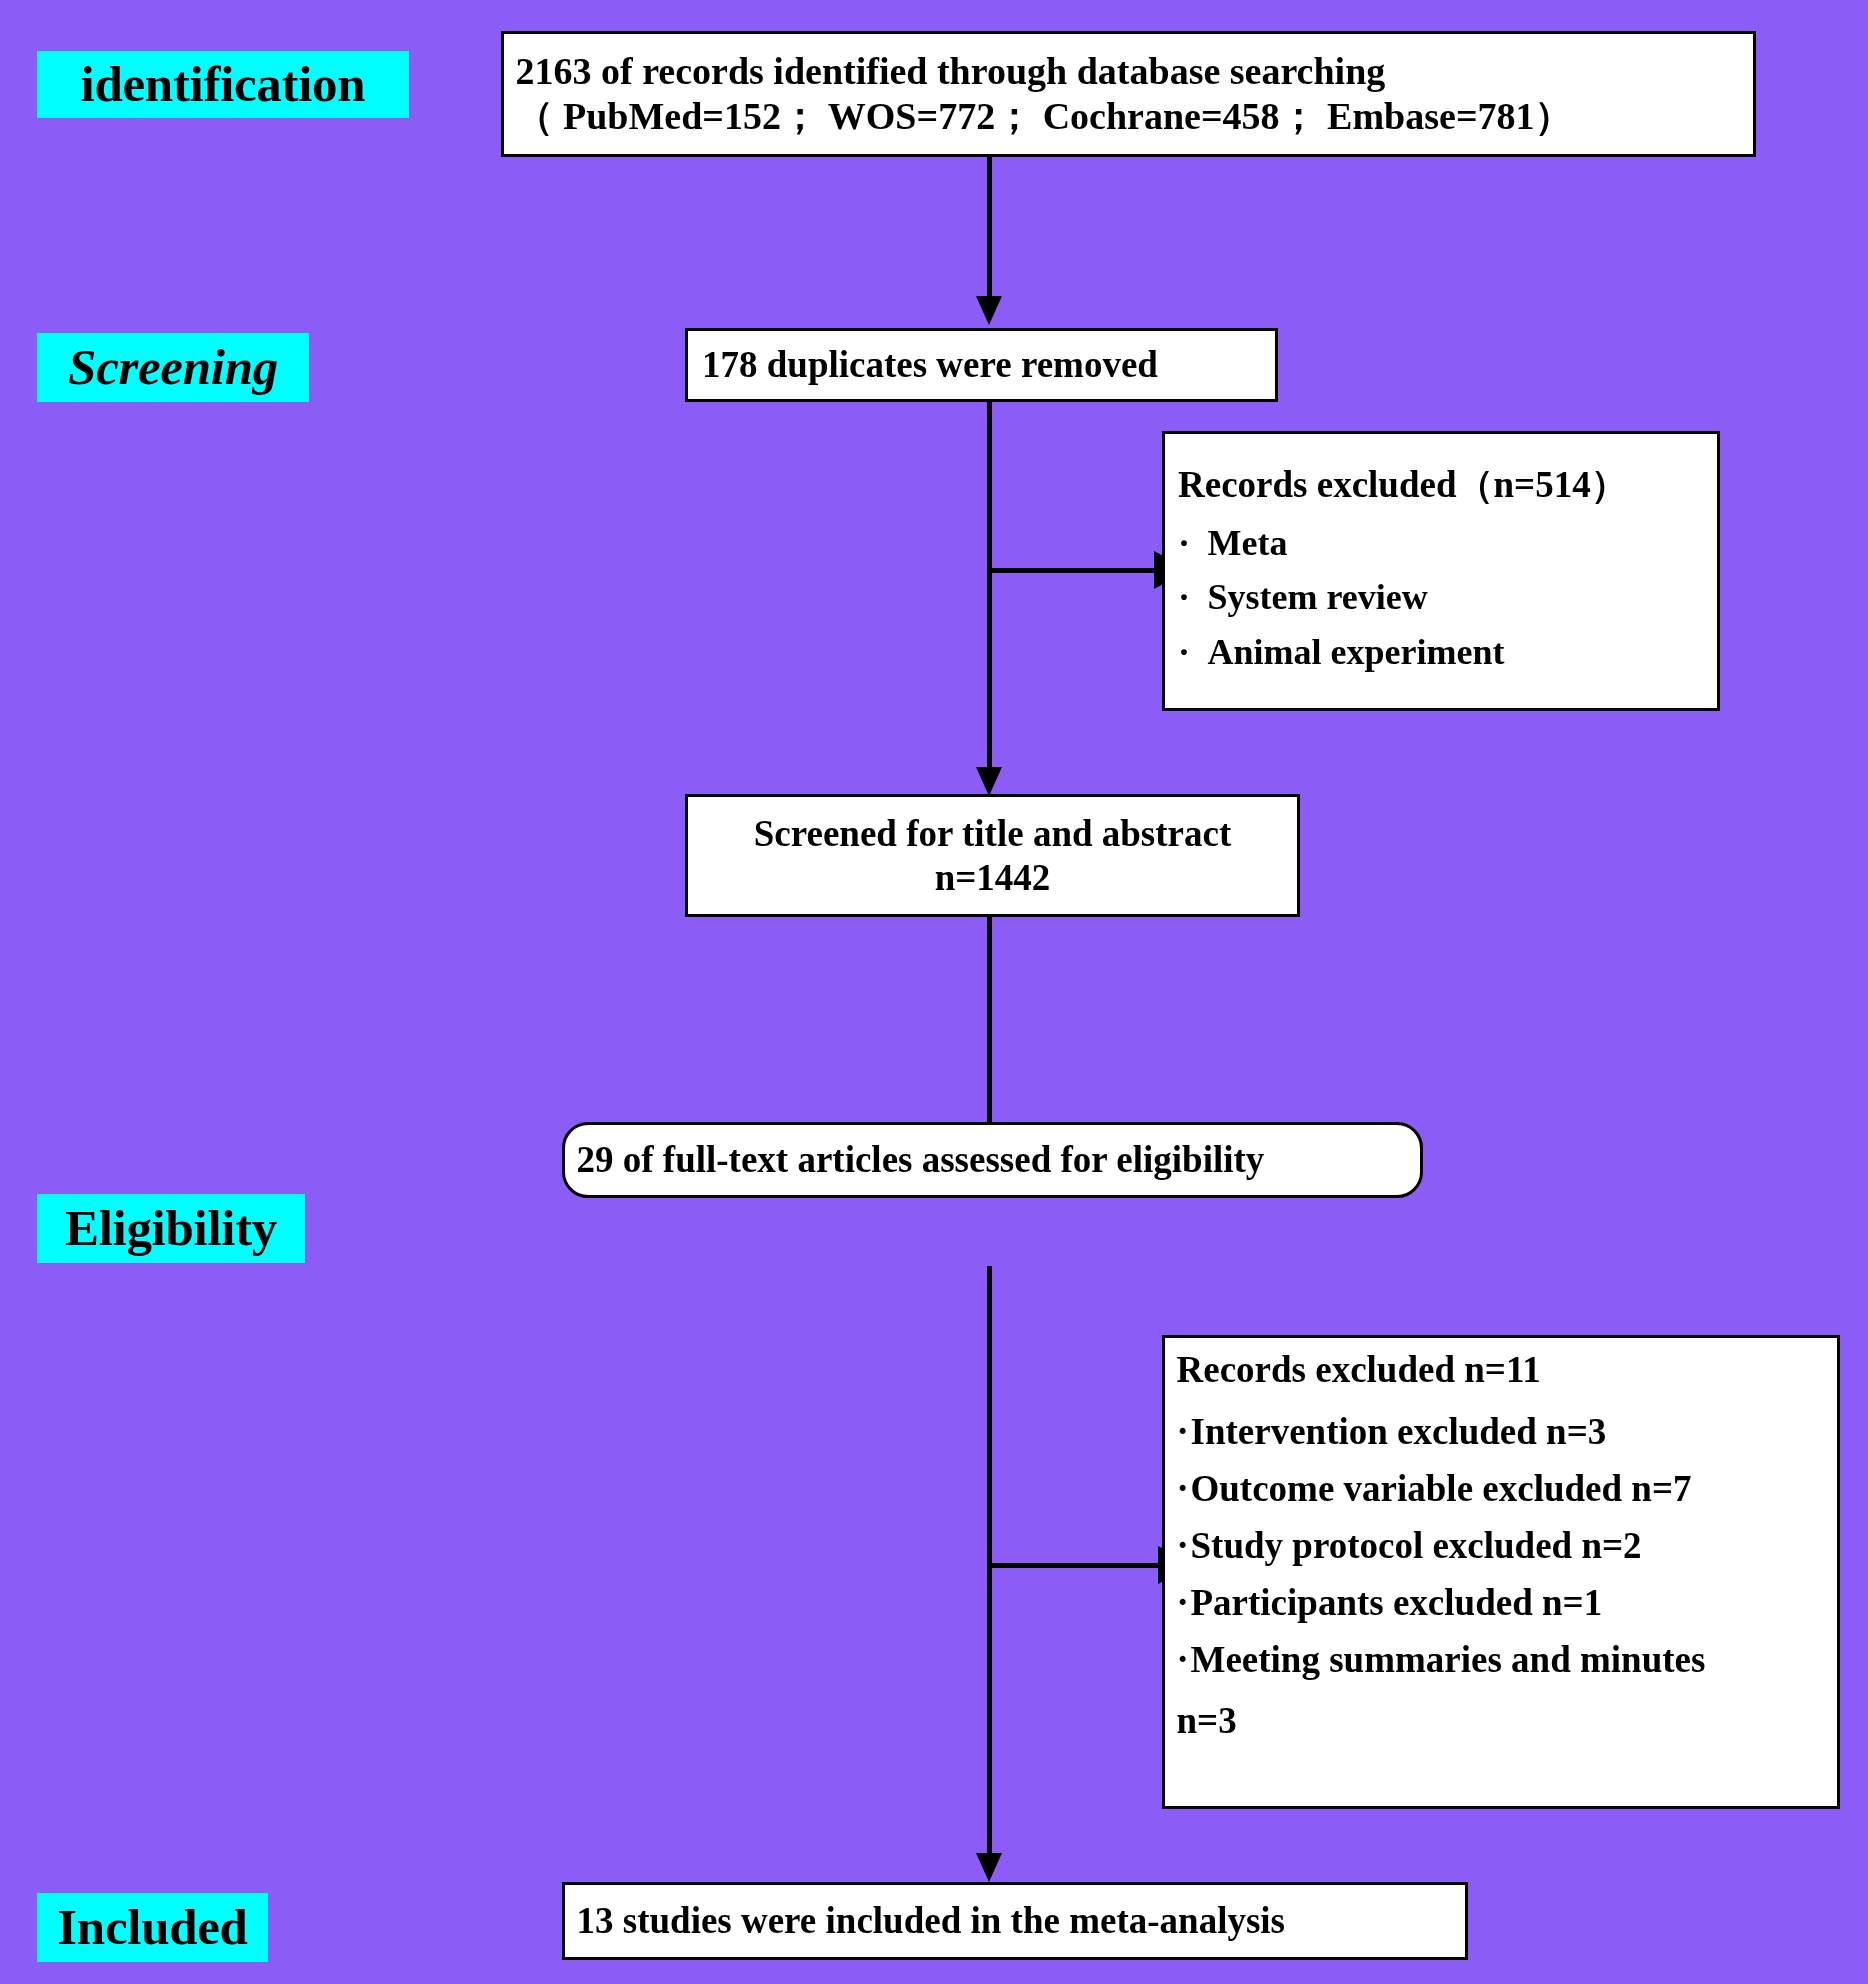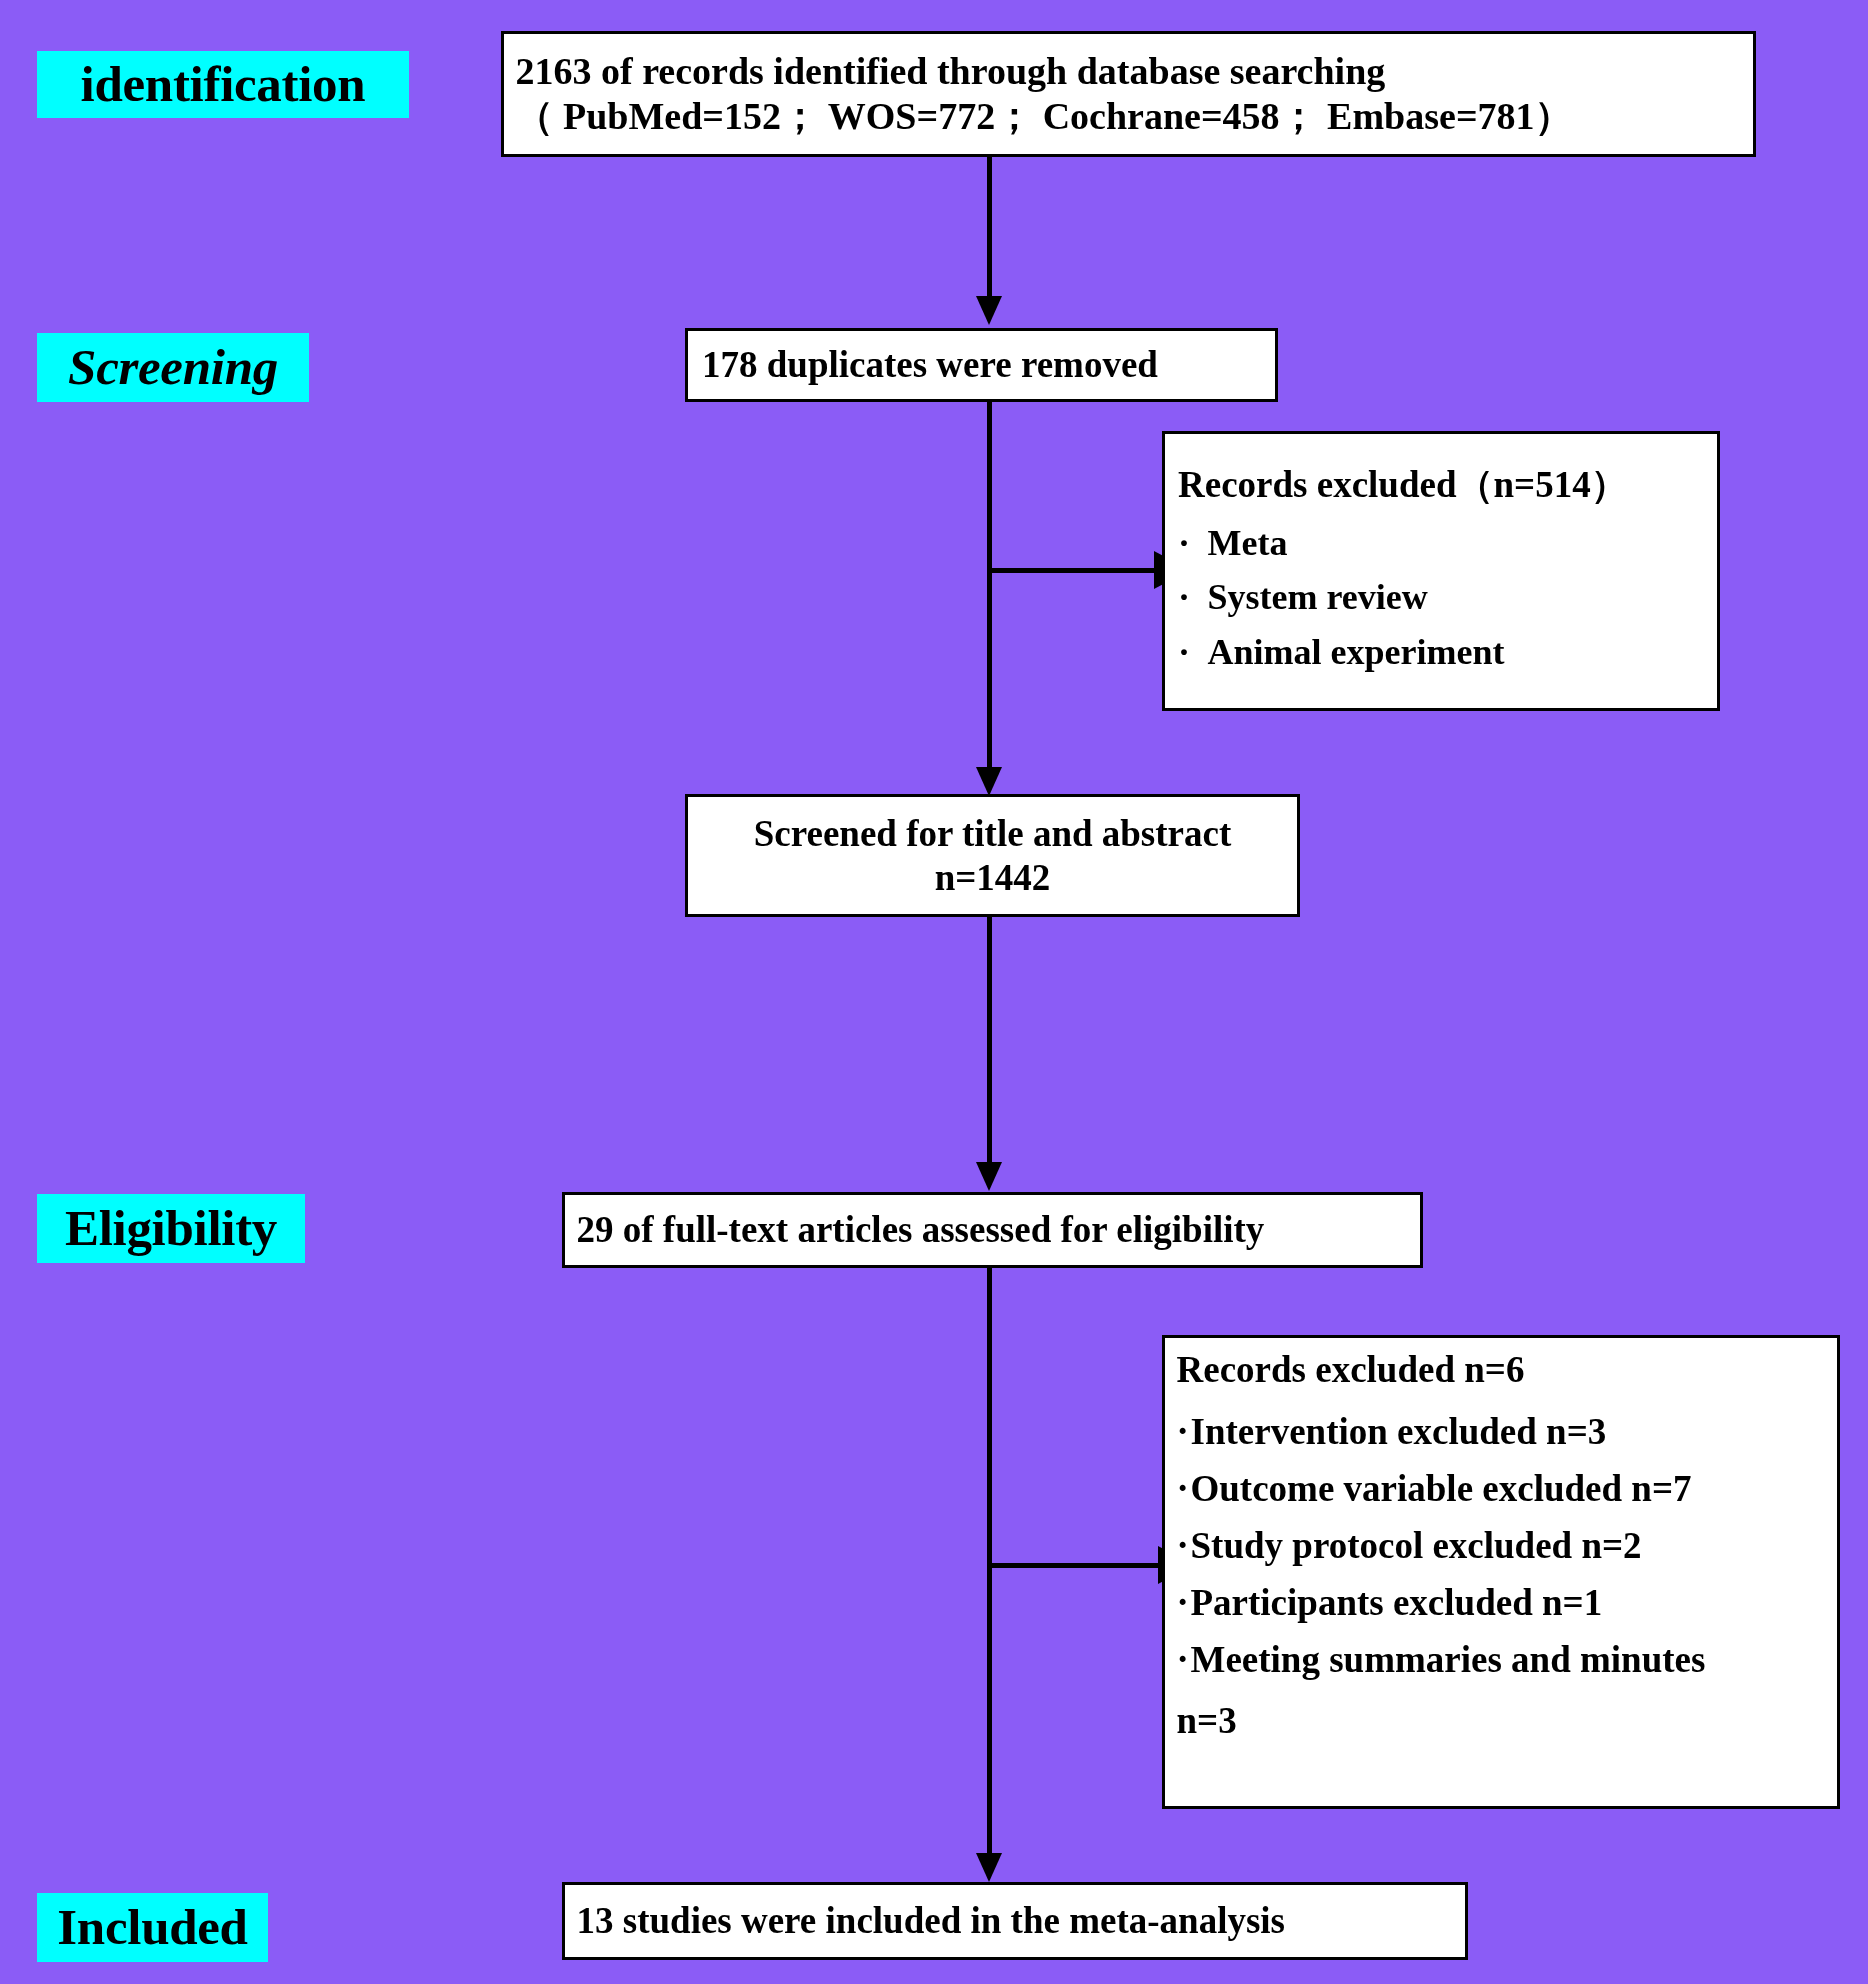--- a/index.html
+++ b/index.html
@@ -150,32 +150,32 @@
   </div>
 
   <div class="flow-box" style="left:685px; top:794px; width:615px; height:123px; padding:5.1px 13px;">
     <div class="line center-text" style="font-size:37px;">Screened for title and abstract</div>
     <div class="line center-text" style="font-size:37px;">n=1442</div>
   </div>
 
   <div class="v-line" style="left:987px; top:917px; height:262px;"></div>
   <div class="arrow-down" style="left:976px; top:1162px;"></div>
 
-  <div class="flow-box" style="left:562px; top:1192px; width:861px; height:76px; padding:2.6px 11.5px;">
+  <div class="flow-box" style="left:562px; top:1122px; width:861px; height:76px; padding:2.6px 11.5px;border-radius:26px;">
     <div class="line left-text" style="font-size:37px;">29 of full-text articles assessed for eligibility</div>
   </div>
 
   <div class="v-line" style="left:987px; top:1266px; height:596px;"></div>
   <div class="arrow-down" style="left:976px; top:1853px;"></div>
 
   <div class="h-line" style="left:989px; top:1563px; width:206px;"></div>
   <div class="arrow-right" style="left:1158px; top:1546px;"></div>
 
   <div class="flow-box" style="left:1162px; top:1335px; width:678px; height:474px; padding:10.3px 11.5px; justify-content:flex-start;">
-    <div class="line left-text" style="font-size:37px; margin-bottom:11.5px;">Records excluded  n=6</div>
+    <div class="line left-text" style="font-size:37px; margin-bottom:11.5px;">Records excluded  n=11</div>
 
     <div class="bullet-row" style="font-size:37px; margin:7px 0;">
       <span class="bullet-dot" style="width:14px;">·</span>
       <span>Intervention excluded  n=3</span>
     </div>
 
     <div class="bullet-row" style="font-size:37px; margin:7px 0;">
       <span class="bullet-dot" style="width:14px;">·</span>
       <span>Outcome variable  excluded  n=7</span>
     </div>

